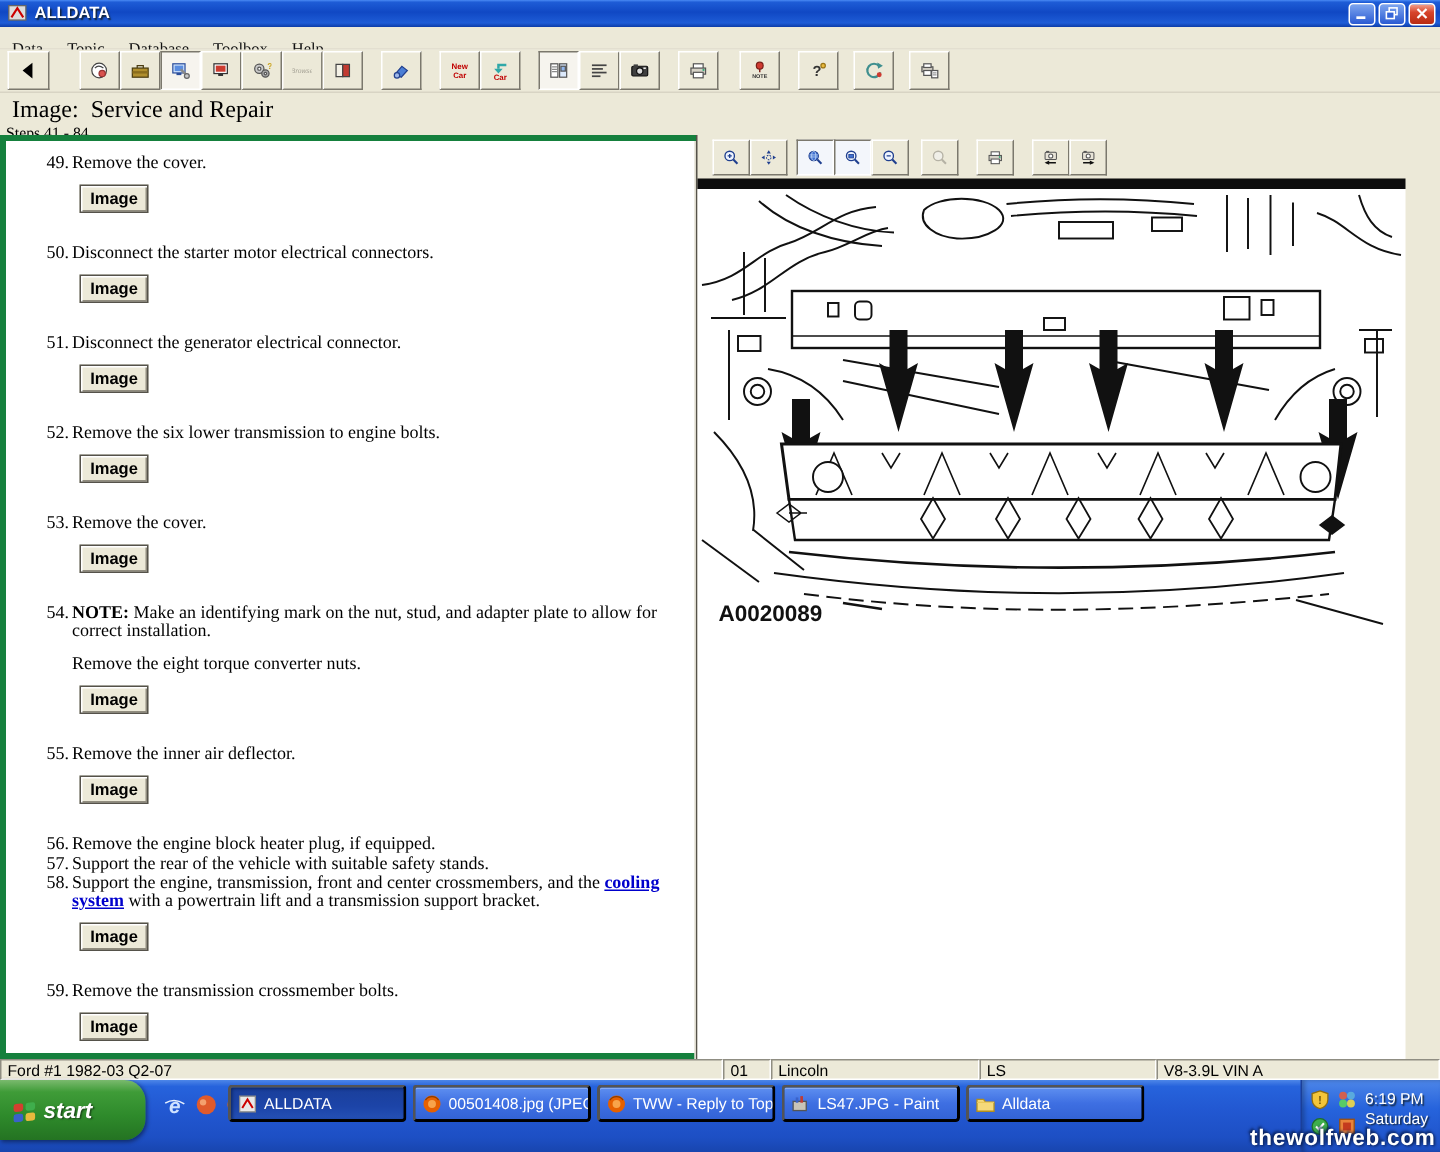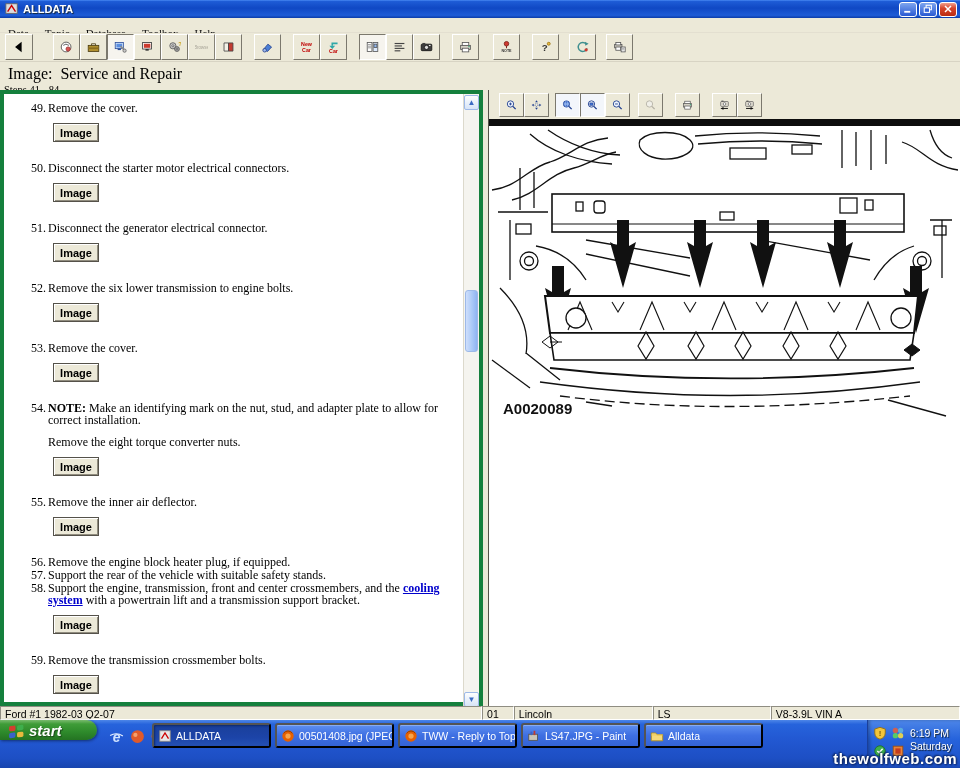--- a/index.html
+++ b/index.html
@@ -61,21 +61,21 @@
     background:linear-gradient(180deg,#fdfefe,#d7e4f7);display:flex;align-items:center;justify-content:center;
     color:#3b6bc4;font-size:8px;}
   .scroll-arrow.up{top:1px;}
   .scroll-arrow.down{bottom:1px;}
   .scroll-thumb{position:absolute;left:1px;top:196px;width:13px;height:62px;border:1px solid #9db9e8;border-radius:3px;
     background:linear-gradient(90deg,#cfdffc,#aecbf7 50%,#8fb4f2);}
 
   .splitter{position:absolute;left:483px;top:0;width:5px;height:616px;background:#ece9d8;cursor:col-resize;}
 
   
-  .viewer{position:absolute;left:488px;top:0;width:472px;height:616px;background:#ece9d8;border-left:1px solid #55524a;padding-left:48px;}
+  .viewer{position:absolute;left:464px;top:0;width:472px;height:616px;background:#ece9d8;border-left:1px solid #55524a;padding-left:48px;}
   .viewer-toolbar{position:absolute;left:0;top:0;width:472px;height:29px;display:flex;align-items:center;padding-left:10px;}
   .vt-btn{width:25px;height:24px;flex:none;display:flex;align-items:center;justify-content:center;
     background:#ece9d8;border:1px solid;border-color:#fff #7b786d #7b786d #fff;}
   .vt-btn.pressed{border-color:#7b786d #fff #fff #7b786d;background:#f3f6fb;}
   .vt-btn .ic{width:18px;height:18px;}
   .viewer-topbar{position:absolute;left:0;top:29px;width:472px;height:7px;background:#0d0d0d;}
   .figure{position:absolute;left:0;top:36px;width:472px;height:580px;background:#fff;}
   .figure svg{position:absolute;left:1px;top:2px;}
 
   
@@ -84,21 +84,21 @@
     border:1px solid;border-color:#8f8d82 #fff #fff #8f8d82;overflow:hidden;white-space:nowrap;}
   .status-field:nth-child(1){width:508px;}
   .status-field:nth-child(2){width:33px;}
   .status-field:nth-child(3){width:146px;}
   .status-field:nth-child(4){width:124px;}
   .status-field:nth-child(5){width:199px;}
 
   
   .taskbar{position:absolute;left:0;top:720px;width:960px;height:48px;
     background:linear-gradient(180deg,#4d86e8 0%,#2663dc 9%,#2258d2 40%,#1d4fc4 80%,#1845ae 100%);}
-  .startbtn{position:absolute;left:0;top:0;height:20px;width:97px;border-radius:0 14px 14px 0;
+  .startbtn{position:absolute;left:0;top:0;height:40px;width:97px;border-radius:0 14px 14px 0;
     background:linear-gradient(180deg,#7aba6e 0%,#3f9c38 20%,#2e8a2b 60%,#247322 100%);
     box-shadow:1px 1px 3px rgba(0,0,0,.45);display:flex;align-items:center;padding-left:8px;gap:4px;}
   .startbtn .flag{width:17px;height:17px;}
   .startbtn .lbl{color:#fff;font-size:15px;font-weight:bold;font-style:italic;text-shadow:1px 1px 1px #1c4a1a;}
   .quicklaunch{position:absolute;left:108px;top:4px;height:24px;display:flex;align-items:center;gap:4px;}
   .ql-icon{width:17px;height:17px;}
   .taskgroup{position:absolute;left:152px;top:3px;display:flex;gap:4px;}
   .taskbtn{width:119px;height:25px;border-radius:3px;display:flex;align-items:center;gap:4px;padding:0 4px;
     background:linear-gradient(180deg,#5e8ff0,#3e6fe2 50%,#3363d6);box-shadow:inset 0 1px 0 #86abf5;
     color:#fff;font-size:10.5px;overflow:hidden;white-space:nowrap;}

